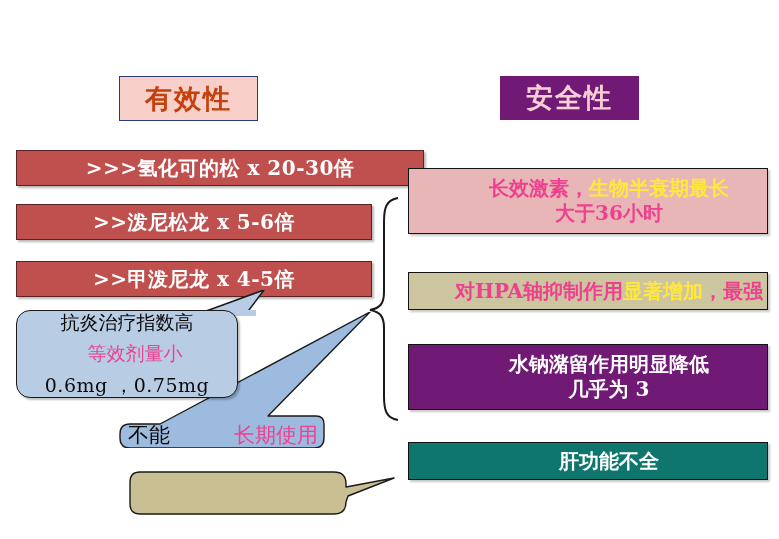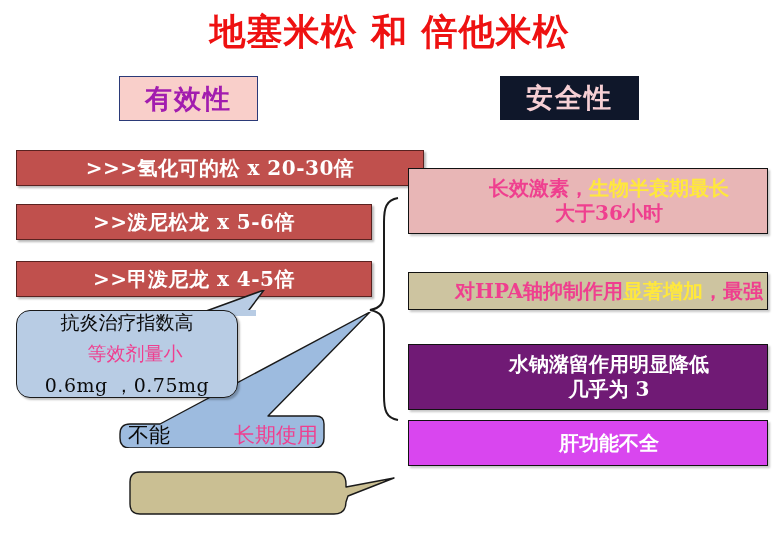--- a/index.html
+++ b/index.html
@@ -45,28 +45,28 @@
     letter-spacing: 2px;
     font-family: "DejaVu Serif", "Liberation Serif", serif;
   }
   .hdr-left {
     left: 119px;
     top: 76px;
     width: 139px;
     height: 45px;
     background: #f9cfca;
     border: 1px solid #2b3a78;
-    color: #a21caf;
+    color: #c2410c;
   }
   .hdr-right {
     left: 500px;
     top: 76px;
     width: 139px;
     height: 44px;
-    background: #0f172a;
+    background: #701a75;
     color: #f6cfd4;
   }
 
   
   .redbar {
     position: absolute;
     box-sizing: border-box;
     background: #c0504d;
     border: 1px solid #5a2220;
     color: #ffffff;
@@ -199,32 +199,31 @@
     font-weight: bold;
     line-height: 1.25;
     white-space: pre;
     font-family: "DejaVu Serif", "Liberation Serif", serif;
     box-shadow: 2px 2px 2px rgba(0,0,0,0.22);
     padding-left: 42px;
   }
   .rbox1 { top: 168px; height: 66px; background: #e8b6b6; }
   .rbox2 { top: 272px; height: 38px; background: #cdc4a0; }
   .rbox3 { top: 344px; height: 66px; background: #701a75; }
-  .rbox4 { top: 420px; height: 46px; background: #d946ef; }
+  .rbox4 { top: 442px; height: 38px; background: #0f766e; }
 
   .pk { color: #ef3f8f; }
   .yl { color: #ffe83c; }
   .wh { color: #ffffff; }
 </style>
 </head>
 <body>
 
 <div id="slide">
 
-  <div class="title">地塞米松 和 倍他米松</div>
 
   <div class="hdr hdr-left">
     <span>有效性</span>
   </div>
   <div class="hdr hdr-right">
     <span>安全性</span>
   </div>
 
   <div class="redbar bar1">
     <span>&gt;&gt;&gt;氢化可的松 x 20-30倍</span>

